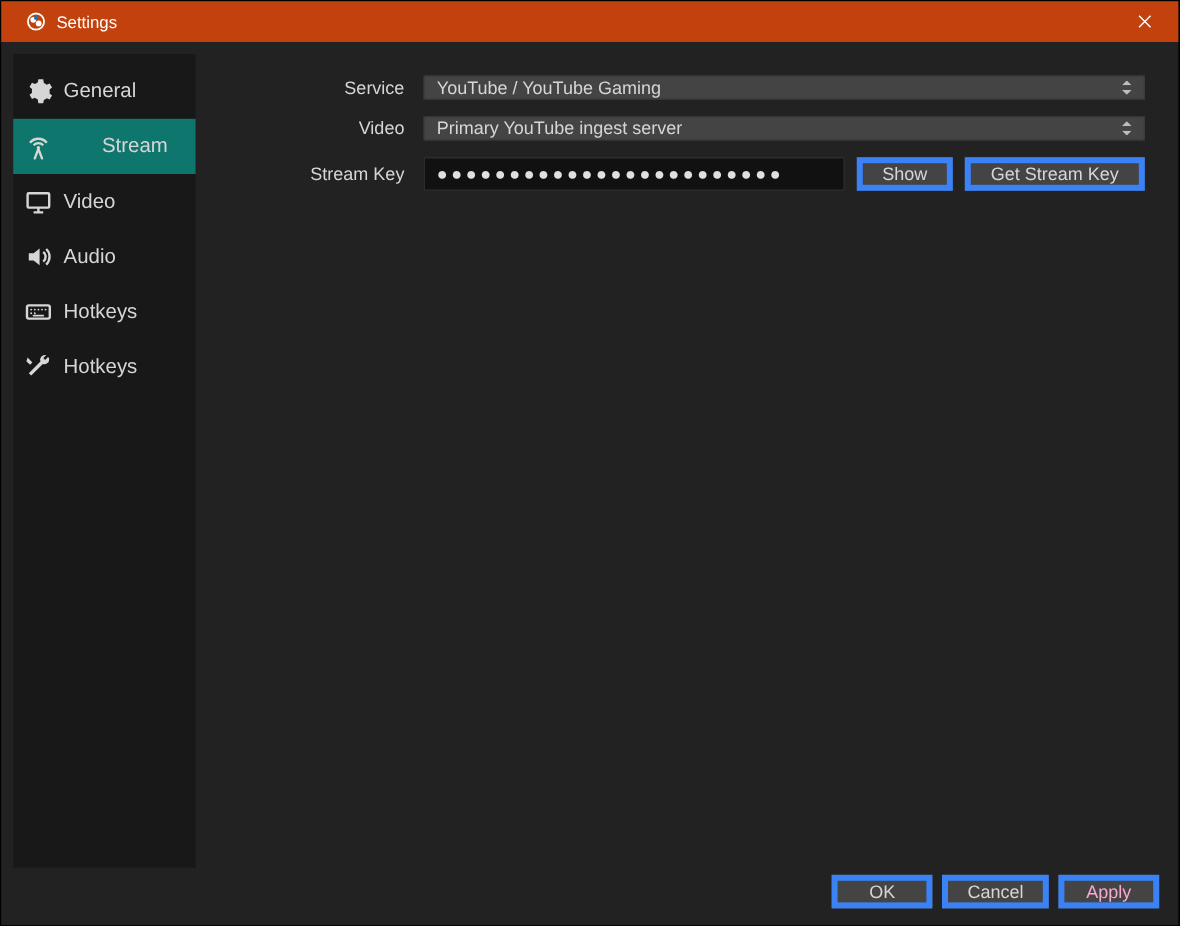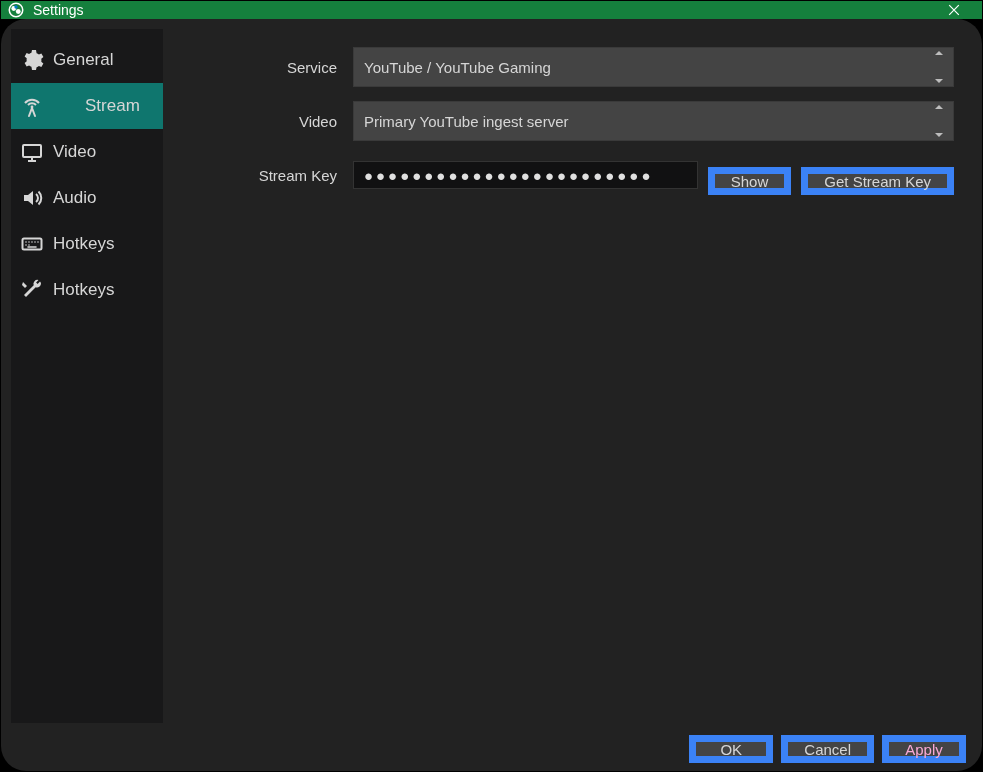--- a/index.html
+++ b/index.html
@@ -1,40 +1,40 @@
 <!DOCTYPE html>
 <html><head>
 <meta charset="utf-8">
 <style>
   * { box-sizing: border-box; margin: 0; padding: 0; }
   html, body { width: 983px; height: 772px; font-family: "Segoe UI", Tahoma, sans-serif; background: #000; overflow: hidden; }
   .window { width: 983px; height: 772px; background: #000; display: flex; flex-direction: column; border: 1px solid #000; }
-  .titlebar { height: 18px; background: #15803d; display: flex; align-items: center; padding: 0 8px 0 6px; color: #fff; font-size: 14px; }
+  .titlebar { height: 34px; background: #c2410c; display: flex; align-items: center; padding: 0 8px 0 20px; color: #fff; font-size: 14px; }
   .titlebar .app-icon { width: 18px; height: 18px; margin-right: 8px; display:flex; align-items:center; justify-content:center; }
   .titlebar .title { flex: 1; }
   .titlebar .close-btn { width: 40px; height: 30px; display: flex; align-items: center; justify-content: center; color: #fff; }
 
-  .client { flex: 1; background: #222222; display: flex; flex-direction: column; padding: 10px 10px 8px 10px; border-radius: 25px; }
+  .client { flex: 1; background: #222222; display: flex; flex-direction: column; padding: 10px 10px 8px 10px; }
   .body-row { flex: 1; display: flex; gap: 10px; min-height: 0; }
 
   .sidebar { width: 152px; background: #181819; display: flex; flex-direction: column; padding-top: 8px; }
   .side-item { display: flex; align-items: center; gap: 8px; height: 46px; padding: 0 8px; color: #d6d6d6; font-size: 17px; cursor: default; }
   .side-item.active { background: #0f766e; gap: 40px; }
   .side-item .icon { width: 26px; height: 26px; display:flex; align-items:center; justify-content:center; color:#d6d6d6; }
 
   .main { flex: 1; padding: 18px 18px 0 0; }
   .form-row { display: grid; grid-template-columns: 170px 1fr; gap: 10px; align-items: center; margin-bottom: 14px; }
   .form-label { text-align: right; color: #d6d6d6; font-size: 15px; padding-right: 6px; }
-  .dropdown { position: relative; background: #444444; color: #d6d6d6; height: 40px; border: 1px solid #3a3a3a; display:flex; align-items:center; padding: 0 24px 0 10px; font-size: 15px; }
+  .dropdown { position: relative; background: #444444; color: #d6d6d6; height: 20px; border: 1px solid #3a3a3a; display:flex; align-items:center; padding: 0 24px 0 10px; font-size: 15px; }
   .dropdown .spinner { position:absolute; right:4px; top:3px; bottom:3px; width:14px; display:flex; flex-direction:column; justify-content:space-between; color:#bdbdbd;}
   .dropdown .spinner svg{display:block;}
   .key-row { display:flex; gap:10px; align-items:center; }
   .key-input { flex:1; max-width: 352px; height: 28px; background: #111112; border: 1px solid #333; color:#e0e0e0; padding: 0 10px; font-size: 15px; letter-spacing: 3px; display:flex; align-items:center;}
   .key-input .dots { font-family: Arial, sans-serif; position:relative; top:0px; }
-  .btn { height: 28px; min-width: 80px; padding: 0 16px; background: #444444; color:#d6d6d6; border: 7px solid #3b82f6; font-size: 15px; display:inline-flex; align-items:center; justify-content:center; cursor: default; margin-top: 12px;}
+  .btn { height: 28px; min-width: 80px; padding: 0 16px; background: #444444; color:#d6d6d6; border: 5px solid #3b82f6; font-size: 15px; display:inline-flex; align-items:center; justify-content:center; cursor: default;}
   .btn:disabled, .btn.disabled { color: #f9a8d4; }
   .get-key { min-width: 150px; }
 
   .footer { height: 40px; display:flex; justify-content:flex-end; align-items:center; gap:8px; padding-right: 6px;}
   .footer .btn { min-width: 84px; }
 
 </style>
 </head>
 <body>
 

